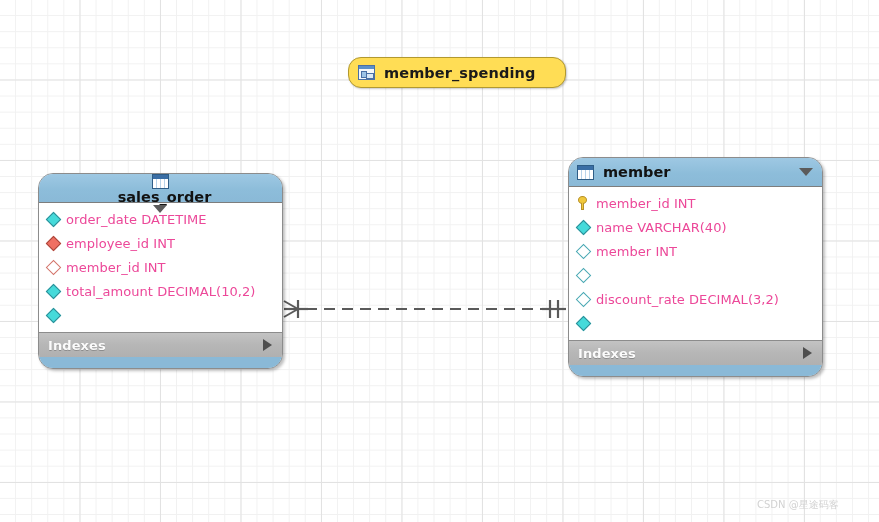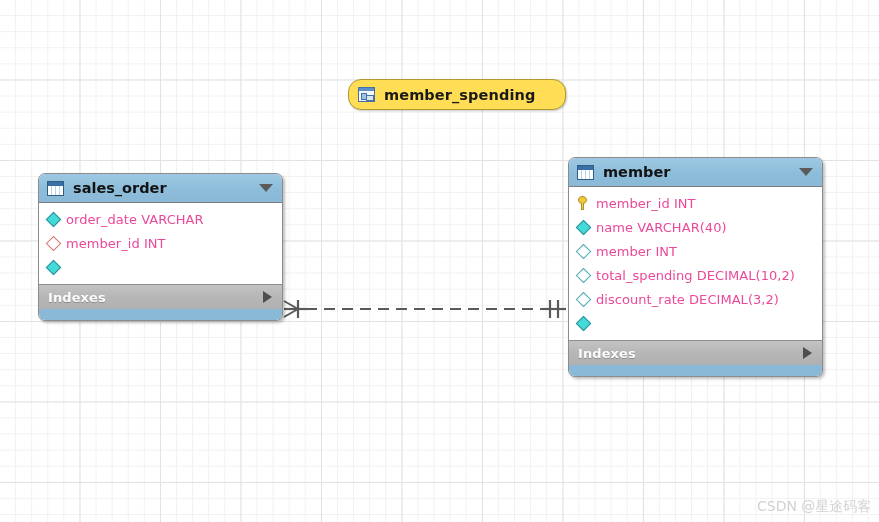--- a/index.html
+++ b/index.html
@@ -39,21 +39,20 @@
     position: absolute;
     display: flex;
     align-items: center;
     box-sizing: border-box;
     background: #ffdd55;
     border: 1px solid #b2992f;
     border-radius: 13px;
     box-shadow: 1px 1px 2px rgba(0,0,0,0.22);
     padding: 0 30px 0 9px;
     height: 31px;
-    margin-top: 22px;
   }
   .view-node .vlabel {
     font-size: 14.5px;
     font-weight: bold;
     color: #1a1a1a;
     letter-spacing: 0.1px;
     margin-left: 9px;
     white-space: nowrap;
   }
 
@@ -90,21 +89,21 @@
     border: 1px solid #4a6fa5;
     box-sizing: border-box;
   }
 
   
   .table-node {
     position: absolute;
     box-sizing: border-box;
     background: #ffffff;
     border: 1px solid #8c8c8c;
-    border-radius: 7px;
+    border-radius: 15px;
     box-shadow: 2px 2px 3px rgba(0,0,0,0.25);
     overflow: hidden;
   }
 
   .tbl-header {
     display: flex;
     align-items: center;
     height: 29px;
     box-sizing: border-box;
     padding: 0 9px 0 8px;
@@ -260,21 +259,21 @@
     left: 0; top: 0;
     width: 879px;
     height: 522px;
     pointer-events: none;
     overflow: visible;
   }
 
   
   .watermark {
     position: absolute;
-    font-size: 14px;
+    font-size: 10px;
     color: #d2d2d2;
     white-space: nowrap;
     user-select: none;
   }
 </style>
 </head>
 <body>
 
 <div id="canvas">
 
@@ -294,33 +293,41 @@
         <line x1="298" y1="309" x2="284" y2="317" stroke="#5a5a5a" stroke-width="2"></line>
         <line x1="298" y1="300" x2="298" y2="318" stroke="#5a5a5a" stroke-width="2.2"></line>
         <line x1="542" y1="309" x2="566" y2="309" stroke="#5a5a5a" stroke-width="2.2"></line>
         <line x1="550" y1="300" x2="550" y2="318" stroke="#5a5a5a" stroke-width="2.2"></line>
         <line x1="558" y1="300" x2="558" y2="318" stroke="#5a5a5a" stroke-width="2.2"></line>
       </g>
   </svg>
 
   <div id="tables-host">
       <div class="table-node" style="left: 38px; top: 173px; width: 245px;">
-        <div class="tbl-header" style="background: linear-gradient(rgb(158, 200, 227) 0%, rgb(141, 189, 218) 55%, rgb(138, 185, 215) 100%);">
+        <div class="tbl-header" style="background: linear-gradient(rgb(158, 200, 227) 0%, rgb(141, 189, 218) 55%, rgb(138, 185, 215) 100%); flex-direction: column;">
           <span class="icon-table"></span>
           <span class="tbl-title">sales_order</span>
           <span class="caret-down"></span>
         </div>
         <div class="tbl-cols">
           <div class="col-row">
             <span class="icon-diamond cyan-fill"></span>
-            <span class="col-name">order_date VARCHAR</span>
+            <span class="col-name">order_date DATETIME</span>
+          </div>
+          <div class="col-row">
+            <span class="icon-diamond red-fill"></span>
+            <span class="col-name">employee_id INT</span>
           </div>
           <div class="col-row">
             <span class="icon-diamond red-open"></span>
             <span class="col-name">member_id INT</span>
+          </div>
+          <div class="col-row">
+            <span class="icon-diamond cyan-fill"></span>
+            <span class="col-name">total_amount DECIMAL(10,2)</span>
           </div>
           <div class="col-row">
             <span class="icon-diamond cyan-fill"></span>
           </div>
         </div>
         <div class="tbl-indexes">
           <span class="idx-label">Indexes</span>
           <span class="caret-right"></span>
         </div>
         <div class="tbl-foot"></div>
@@ -339,21 +346,20 @@
           <div class="col-row">
             <span class="icon-diamond cyan-fill"></span>
             <span class="col-name">name VARCHAR(40)</span>
           </div>
           <div class="col-row">
             <span class="icon-diamond cyan-open"></span>
             <span class="col-name">member INT</span>
           </div>
           <div class="col-row">
             <span class="icon-diamond cyan-open"></span>
-            <span class="col-name">total_spending DECIMAL(10,2)</span>
           </div>
           <div class="col-row">
             <span class="icon-diamond cyan-open"></span>
             <span class="col-name">discount_rate DECIMAL(3,2)</span>
           </div>
           <div class="col-row">
             <span class="icon-diamond cyan-fill"></span>
           </div>
         </div>
         <div class="tbl-indexes">

